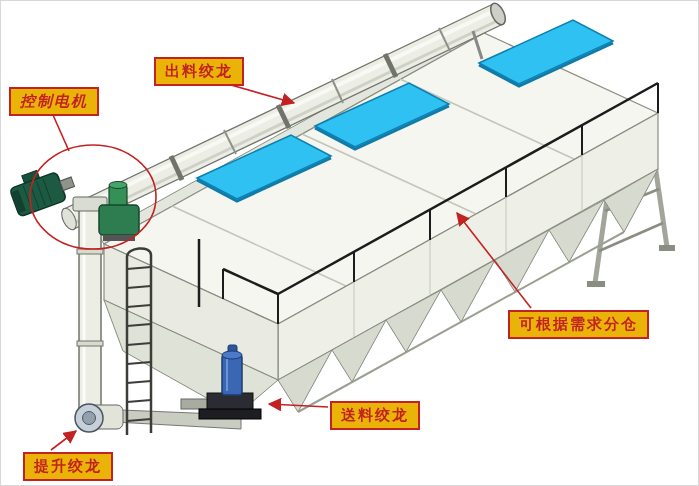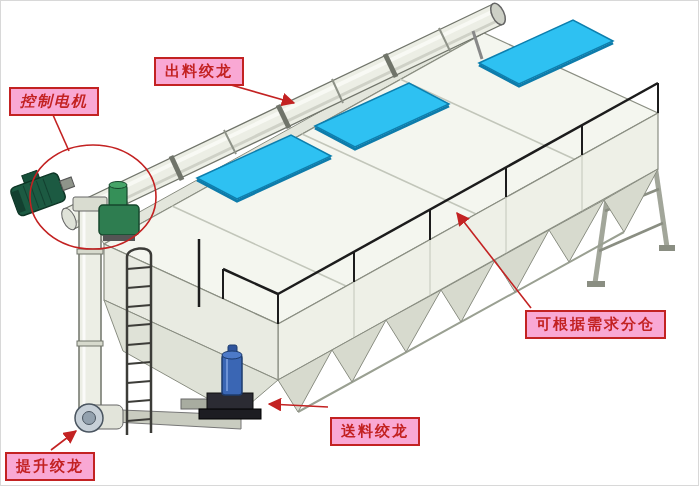--- a/index.html
+++ b/index.html
@@ -9,35 +9,35 @@
     background:#ffffff;
     border:1px solid #d8d8d8;
     box-sizing:border-box;
     overflow:hidden;
     font-family:"Liberation Sans","DejaVu Sans",sans-serif;
   }
   #machine-svg{position:absolute;left:0;top:0;}
   .callout{
     position:absolute;
     border:2px solid #c32222;
-    background:#f9a8d4;
+    background:#eab308;
     color:#c32222;
     font-size:15px;
     font-weight:600;
     line-height:1.25;
     letter-spacing:2px;
     padding:3px 9px;
     white-space:nowrap;
     z-index:5;
   }
   #lb-control{left:8px;top:86px;font-style:italic;}
   #lb-discharge{left:153px;top:56px;}
-  #lb-compart{left:524px;top:309px;}
-  #lb-feeding{left:329px;top:416px;text-align:right;}
-  #lb-lifting{left:4px;top:451px;text-align:right;}
+  #lb-compart{left:507px;top:309px;}
+  #lb-feeding{left:329px;top:400px;text-align:right;}
+  #lb-lifting{left:22px;top:451px;text-align:right;}
 </style>
 </head>
 <body>
 
 <div id="canvas">
 
   <svg id="machine-svg" width="699" height="486" viewBox="0 0 699 486">
     <defs>
       <marker id="arrow" viewBox="0 0 10 10" refX="9" refY="5" markerWidth="8.5" markerHeight="8.5" orient="auto-start-reverse">
         <path d="M0,0 L10,5 L0,10 z" fill="#c32222"></path>

